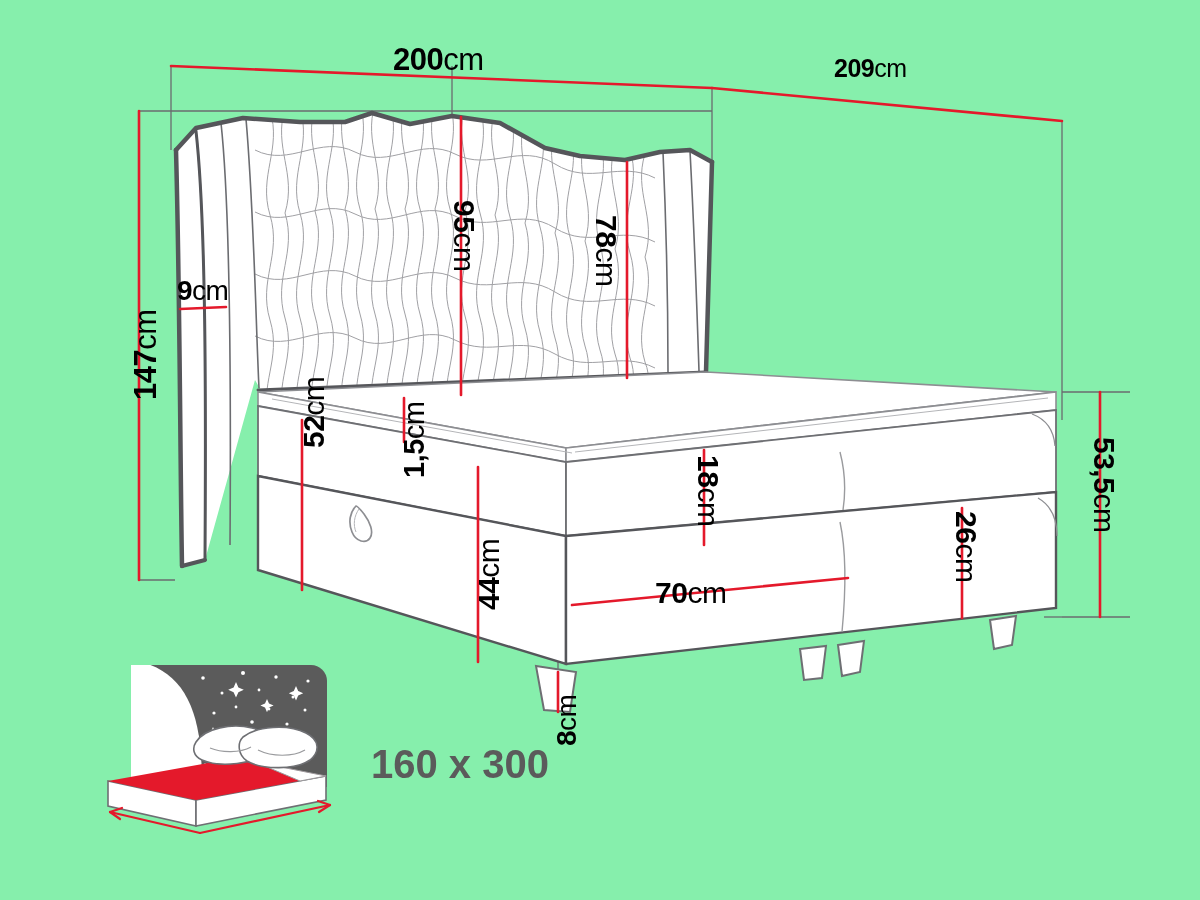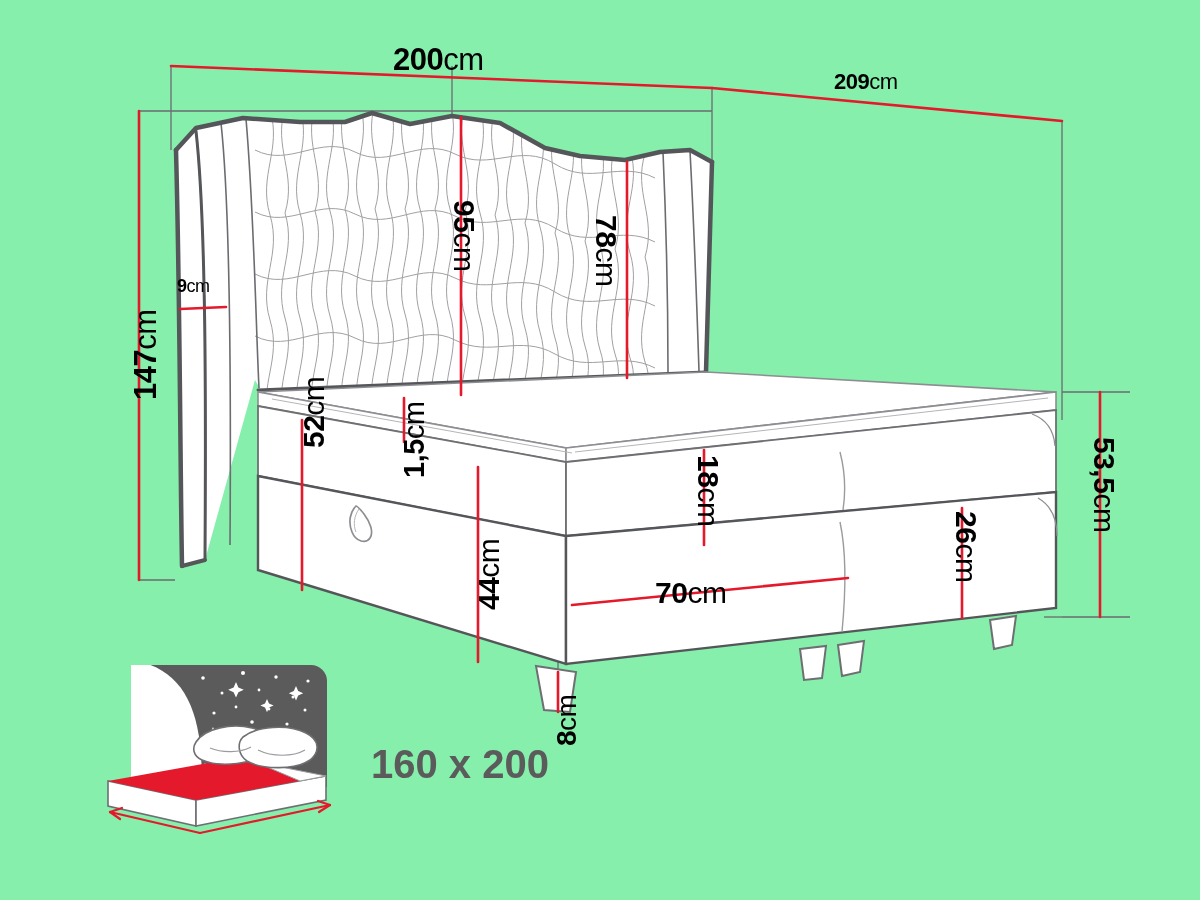--- a/index.html
+++ b/index.html
@@ -284,29 +284,29 @@
         <path d="M 330,805 L 318,801"></path>
         <path d="M 330,805 L 319,812"></path>
       </g>
     </g>
   </svg>
 
   <div class="dim-label" style="left:393px; top:44px; font-size:31px;">
     <span>200</span><span class="unit">cm</span>
   </div>
 
-  <div class="dim-label" style="left:834px; top:71px; font-size:22px;">
+  <div class="dim-label" style="left:834px; top:56px; font-size:25px;">
     <span>209</span><span class="unit">cm</span>
   </div>
 
   <div class="dim-label vert" style="left:130px; top:400px; font-size:31px; transform:rotate(-90deg);">
     <span>147</span><span class="unit">cm</span>
   </div>
 
-  <div class="dim-label" style="left:177px; top:277px; font-size:18px;">
+  <div class="dim-label" style="left:177px; top:277px; font-size:28px;">
     <span>9</span><span class="unit">cm</span>
   </div>
 
   <div class="dim-label vert" style="left:479px; top:200px; font-size:30px; transform:rotate(90deg);">
     <span>95</span><span class="unit">cm</span>
   </div>
 
   <div class="dim-label vert" style="left:621px; top:215px; font-size:30px; transform:rotate(90deg);">
     <span>78</span><span class="unit">cm</span>
   </div>
@@ -336,15 +336,15 @@
   </div>
 
   <div class="dim-label vert" style="left:1119px; top:437px; font-size:30px; transform:rotate(90deg);">
     <span>53,5</span><span class="unit">cm</span>
   </div>
 
   <div class="dim-label vert" style="left:553px; top:746px; font-size:28px; transform:rotate(-90deg);">
     <span>8</span><span class="unit">cm</span>
   </div>
 
-  <div class="mattress-label" style="left:371px; top:744px; font-size:40px;">160 x 200</div>
+  <div class="mattress-label" style="left:371px; top:744px; font-size:40px;">160 x 300</div>
 
 </div>
 
 </body></html>

